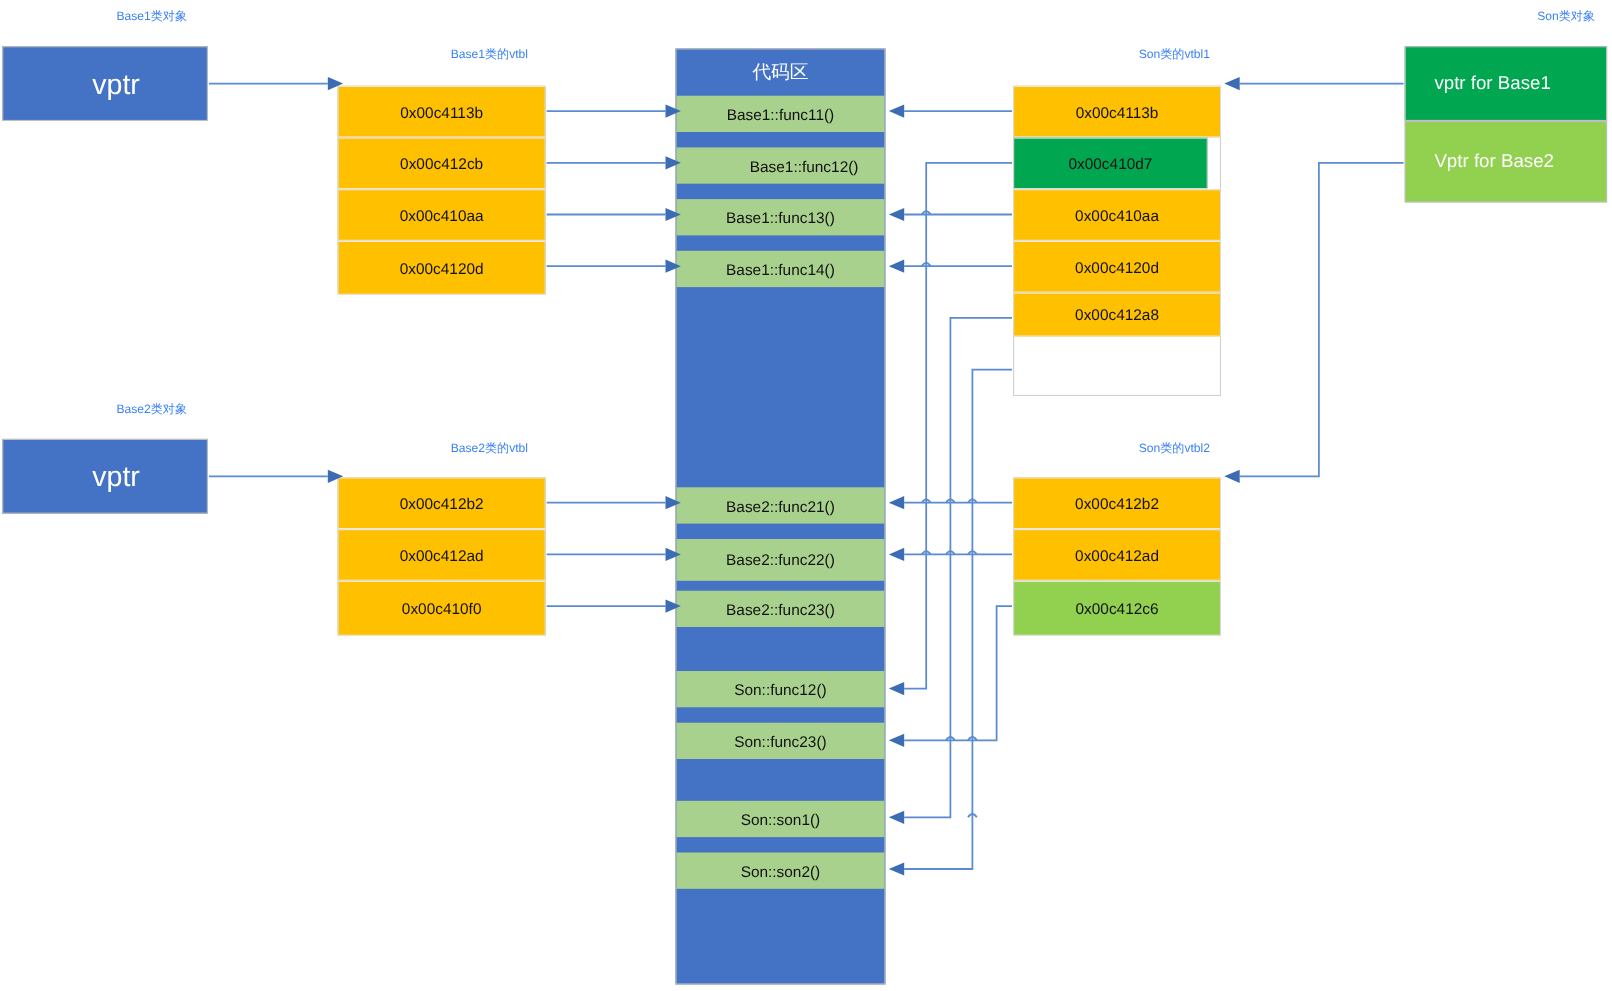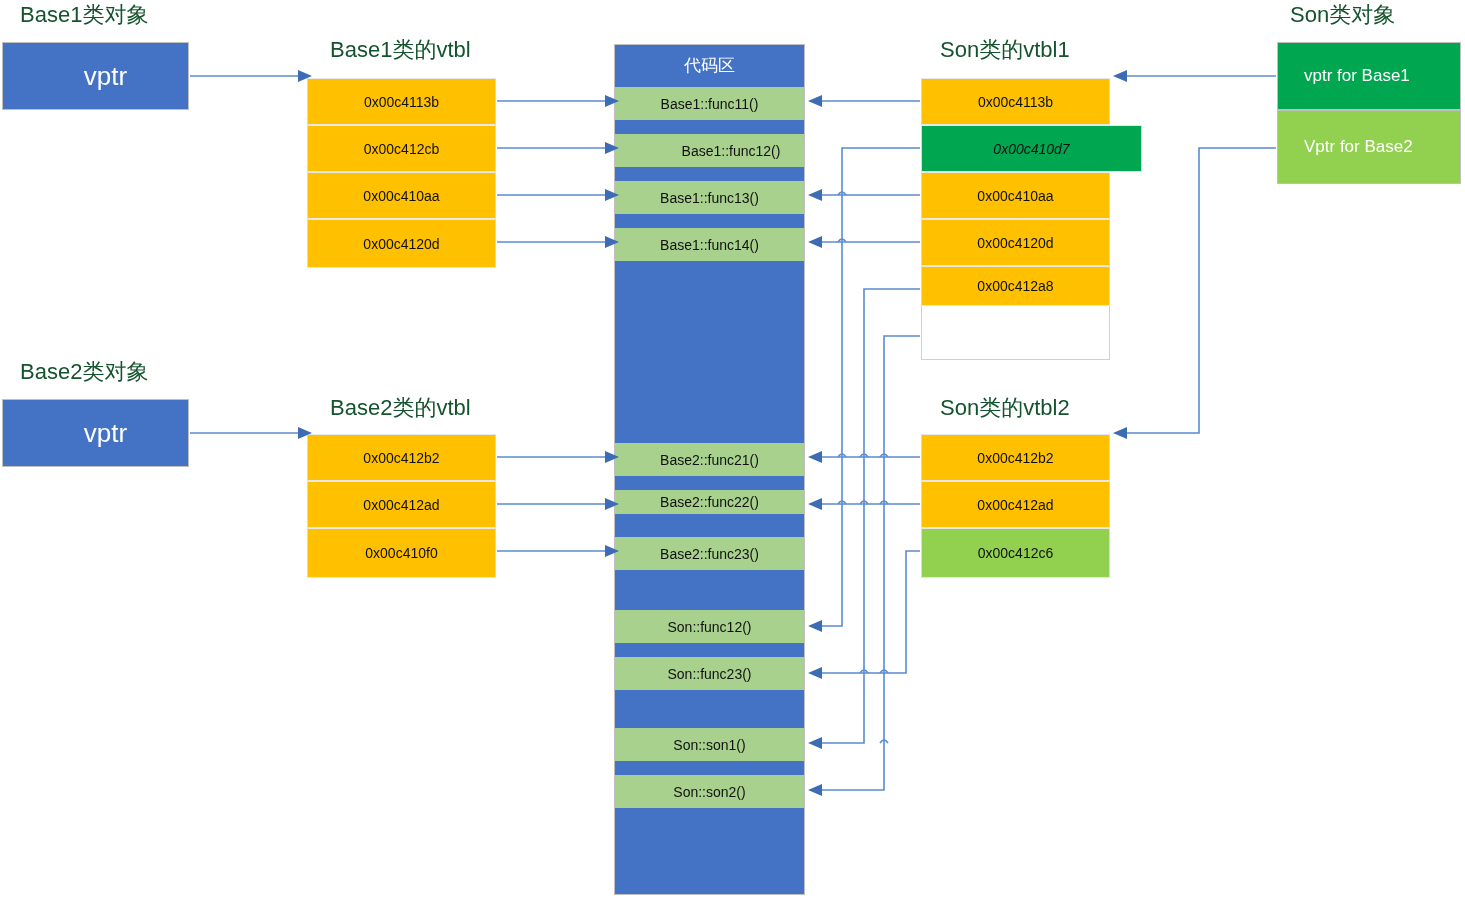--- a/index.html
+++ b/index.html
@@ -10,24 +10,24 @@
   #stage{
     position:relative;
     width:1465px;
     height:901px;
     background:#ffffff;
     overflow:hidden;
   }
   
   .cap{
     position:absolute;
-    color:#14532d;
-    font-size:22px;
-    white-space:nowrap;
-    text-align:left;
+    color:#3b82f6;
+    font-size:11px;
+    white-space:nowrap;
+    text-align:right;
     line-height:20px;
   }
   .box{
     position:absolute;
     box-sizing:border-box;
     border:1px solid #d9d9d9;
     display:flex;
     align-items:center;
     justify-content:center;
     white-space:nowrap;
@@ -144,33 +144,33 @@
 
   <div class="codewrap" style="left:614px;top:44px;width:191px;height:851px;">
     <div class="codehdr" style="top:9px;">代码区</div>
 
     <div class="fnblock" style="top:42px;height:33px;">Base1::func11()</div>
     <div class="fnblock" style="top:89px;height:33px;padding-left:43px;">Base1::func12()</div>
     <div class="fnblock" style="top:136px;height:33px;">Base1::func13()</div>
     <div class="fnblock" style="top:183px;height:33px;">Base1::func14()</div>
 
     <div class="fnblock" style="top:398px;height:33px;">Base2::func21()</div>
-    <div class="fnblock" style="top:445px;height:24px;">Base2::func22()</div>
+    <div class="fnblock" style="top:445px;height:38px;">Base2::func22()</div>
     <div class="fnblock" style="top:492px;height:33px;">Base2::func23()</div>
 
     <div class="fnblock" style="top:565px;height:33px;">Son::func12()</div>
     <div class="fnblock" style="top:612px;height:33px;">Son::func23()</div>
 
     <div class="fnblock" style="top:683px;height:33px;">Son::son1()</div>
     <div class="fnblock" style="top:730px;height:33px;">Son::son2()</div>
   </div>
 
   <div class="vtblwrap" style="left:921px;top:78px;width:189px;height:282px;">
     <div class="vrow" style="left:-1px;top:-1px;width:189px;height:47px;">0x00c4113b</div>
-    <div class="vrow green-d" style="left:-1px;top:46px;width:221px;height:47px;font-style:italic;">0x00c410d7</div>
+    <div class="vrow green-d" style="left:-1px;top:46px;width:177px;height:47px;">0x00c410d7</div>
     <div class="vrow" style="left:-1px;top:93px;width:189px;height:47px;">0x00c410aa</div>
     <div class="vrow" style="left:-1px;top:140px;width:189px;height:47px;">0x00c4120d</div>
     <div class="vrow" style="left:-1px;top:187px;width:189px;height:40px;">0x00c412a8</div>
   </div>
 
   <div class="vtblwrap" style="left:921px;top:434px;width:189px;height:142px;">
     <div class="vrow" style="left:-1px;top:-1px;width:189px;height:47px;">0x00c412b2</div>
     <div class="vrow" style="left:-1px;top:46px;width:189px;height:47px;">0x00c412ad</div>
     <div class="vrow green-l" style="left:-1px;top:93px;width:189px;height:50px;">0x00c412c6</div>
   </div>

